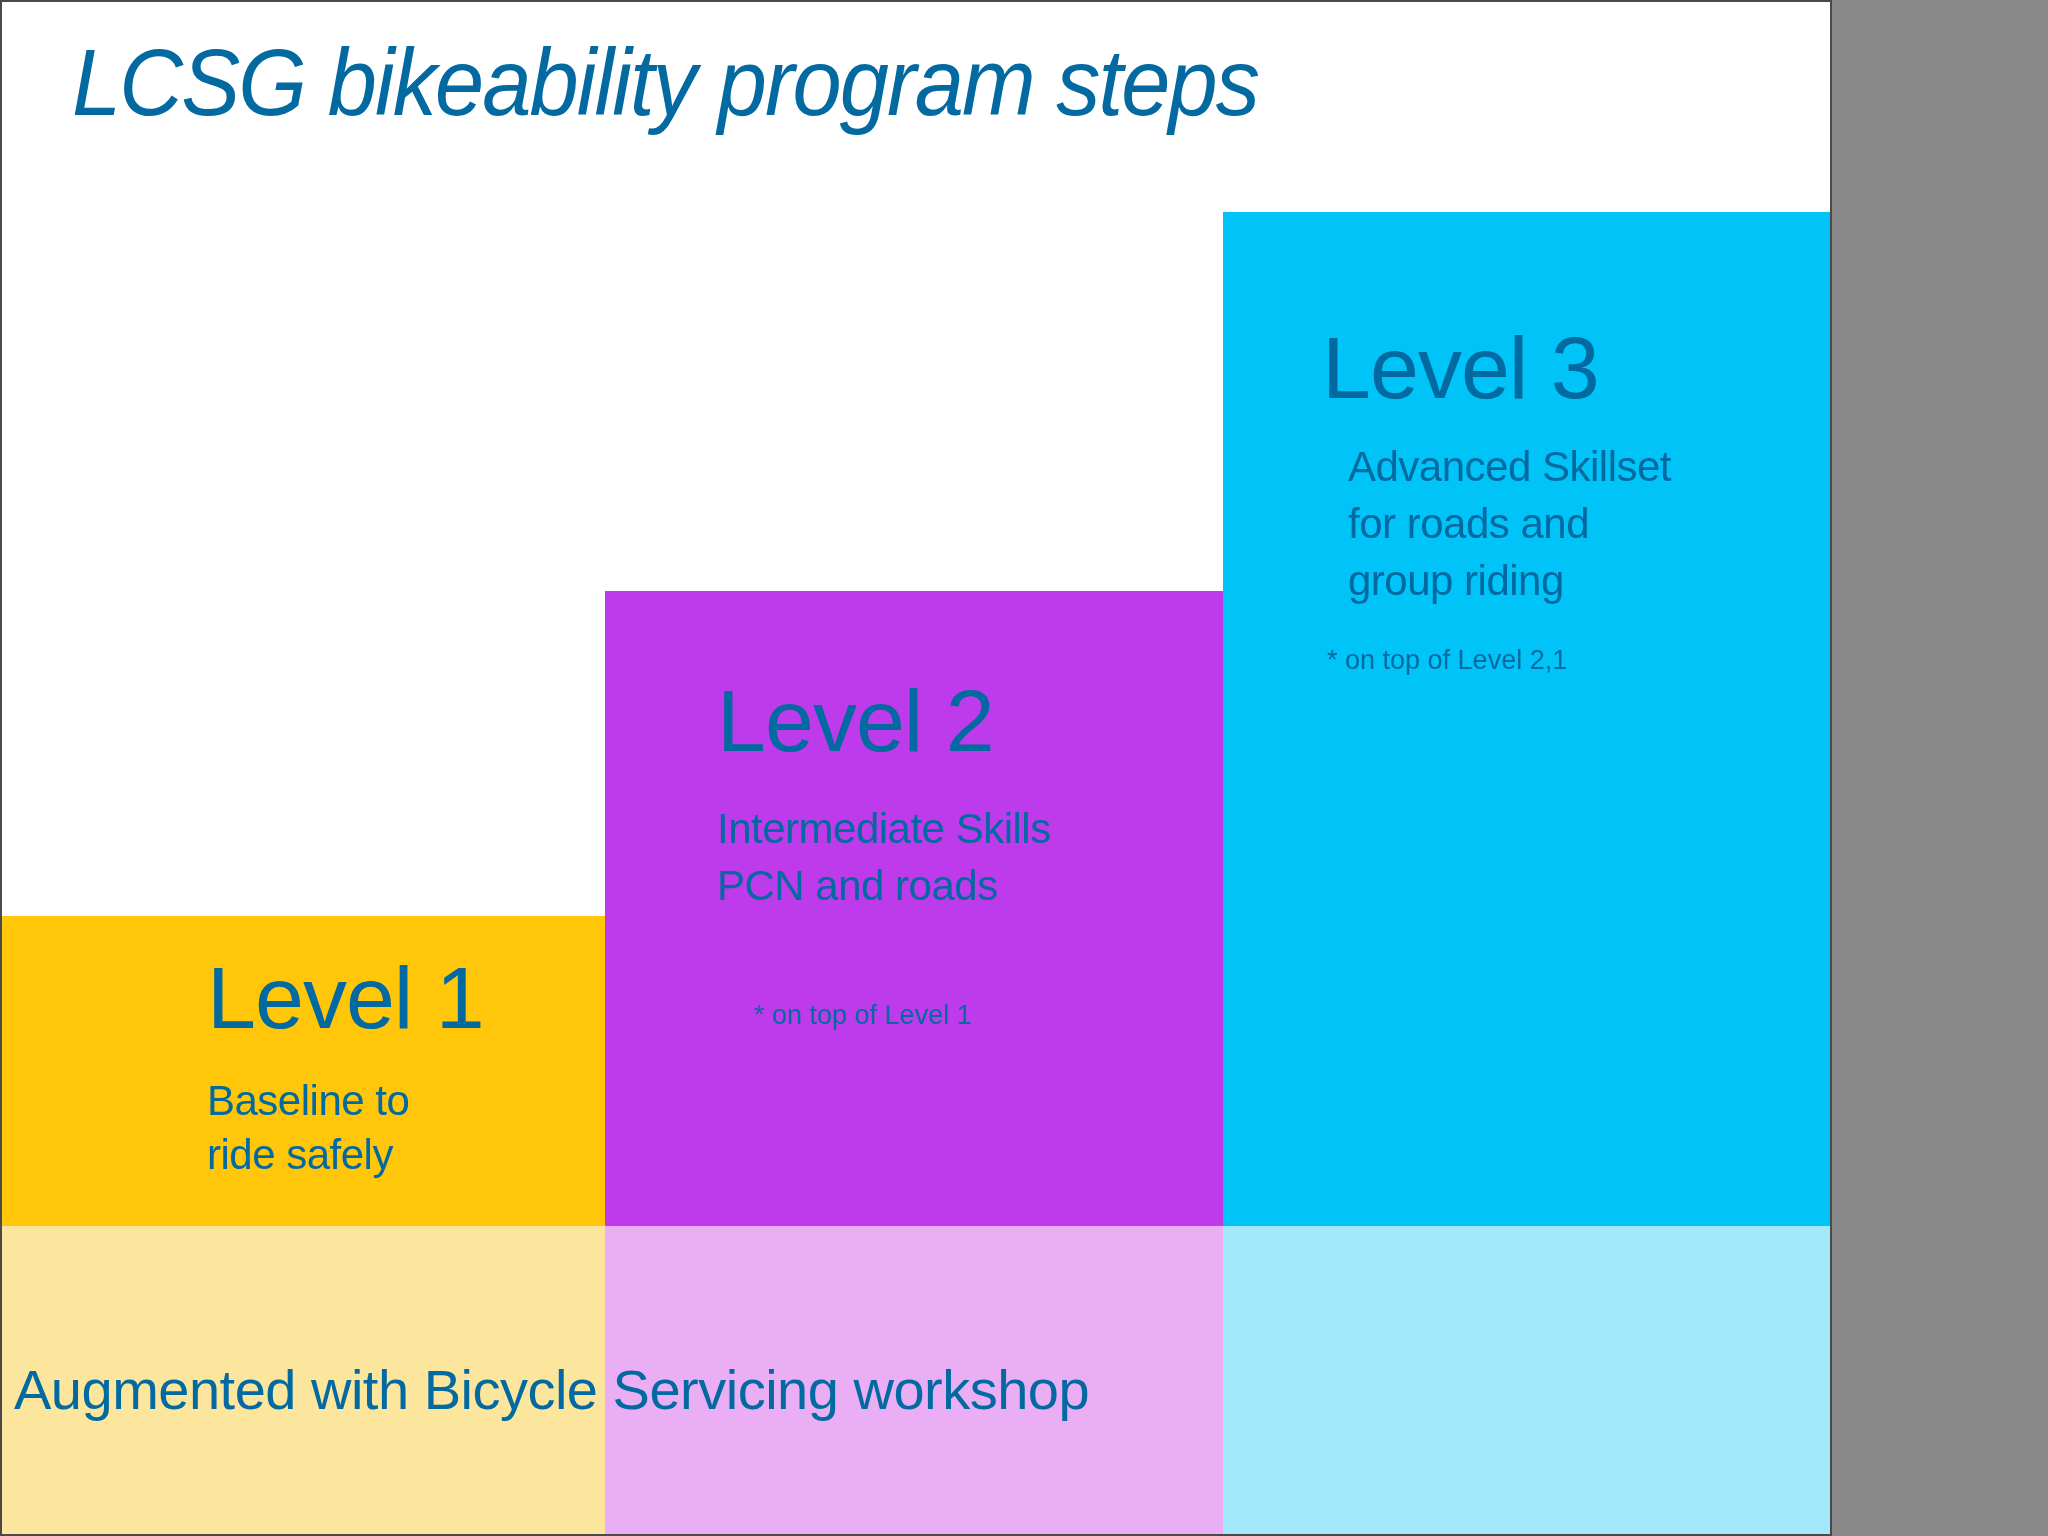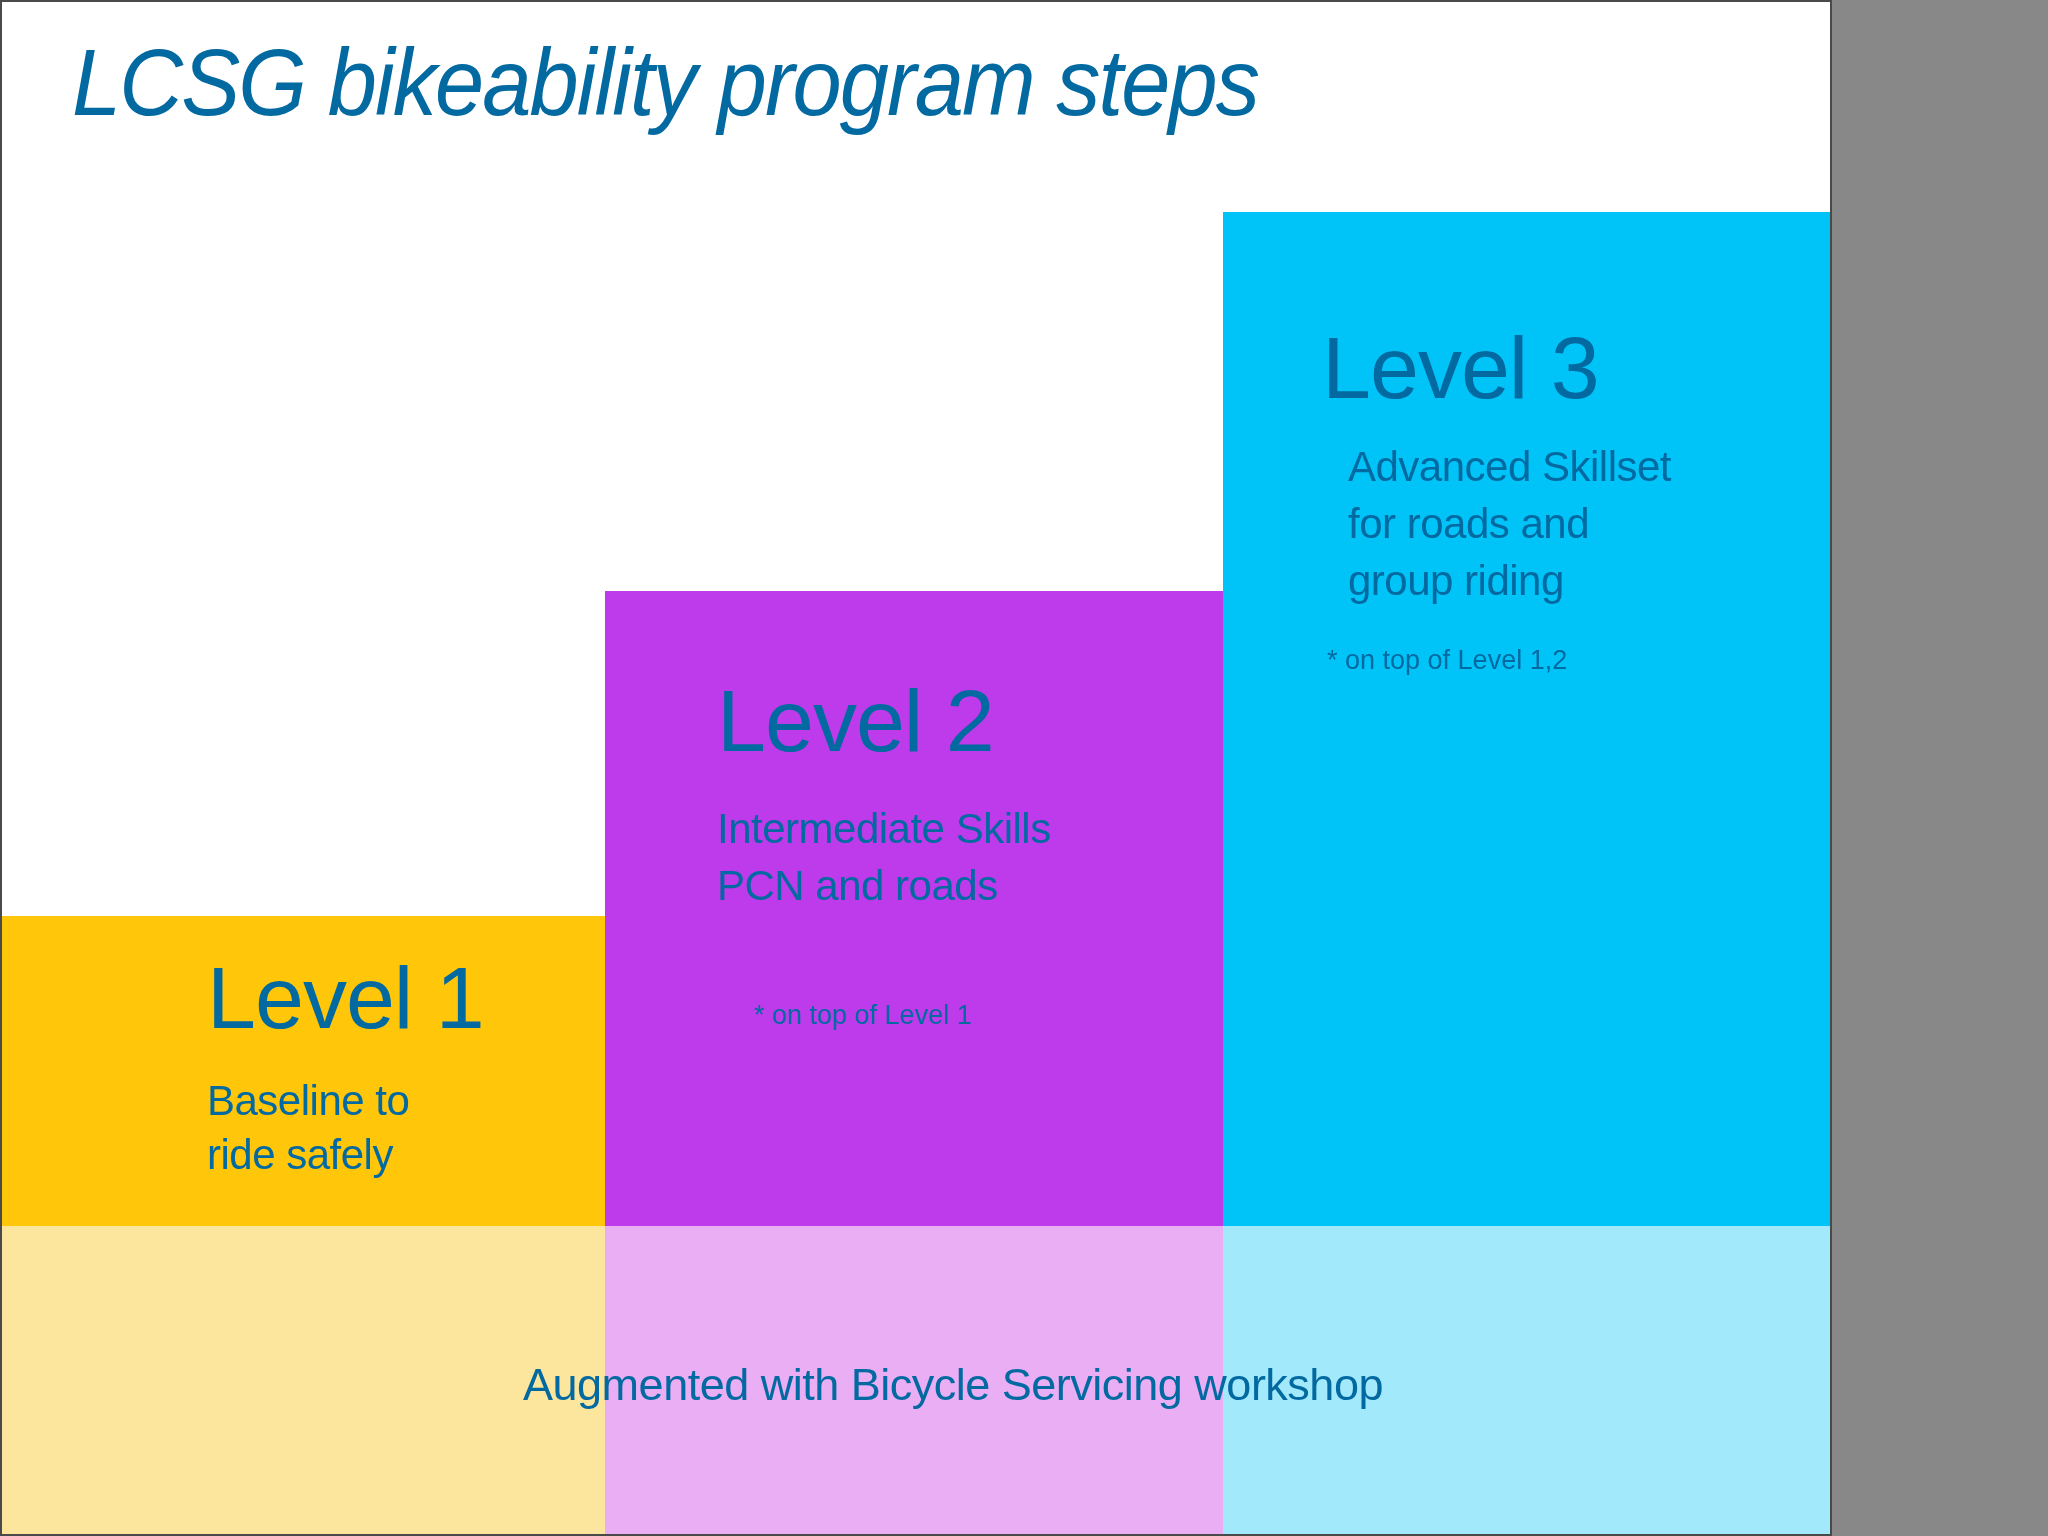--- a/index.html
+++ b/index.html
@@ -68,25 +68,24 @@
   .band-seg {
     position: absolute;
     top: 1224px;
     height: 310px;
   }
   .band-1 { left: 0px;    width: 603px; }
   .band-2 { left: 603px;  width: 618px; }
   .band-3 { left: 1221px; width: 825px; }
   .band-label {
     position: absolute;
-    left: 4px;
+    left: 12px;
     top: 1360px;
     width: 1894px;
-    text-align: center;
-    font-size: 45px;
+    font-size: 56px;
     line-height: 1;
     letter-spacing: -0.5px;
     white-space: nowrap;
   }
 </style>
 </head>
 <body>
 
 <div class="canvas">
 
@@ -114,17 +113,17 @@
     <span>PCN and roads</span>
   </div>
   <div class="level-note n2">* on top of Level 1</div>
 
   <div class="level-heading h3">Level 3</div>
   <div class="level-body b3">
     <span>Advanced Skillset</span>
     <span>for roads and</span>
     <span>group riding</span>
   </div>
-  <div class="level-note n3">* on top of Level 1,2</div>
+  <div class="level-note n3">* on top of Level 2,1</div>
 
   <div class="band-label">Augmented with Bicycle Servicing workshop</div>
 
 </div>
 
 </body></html>

